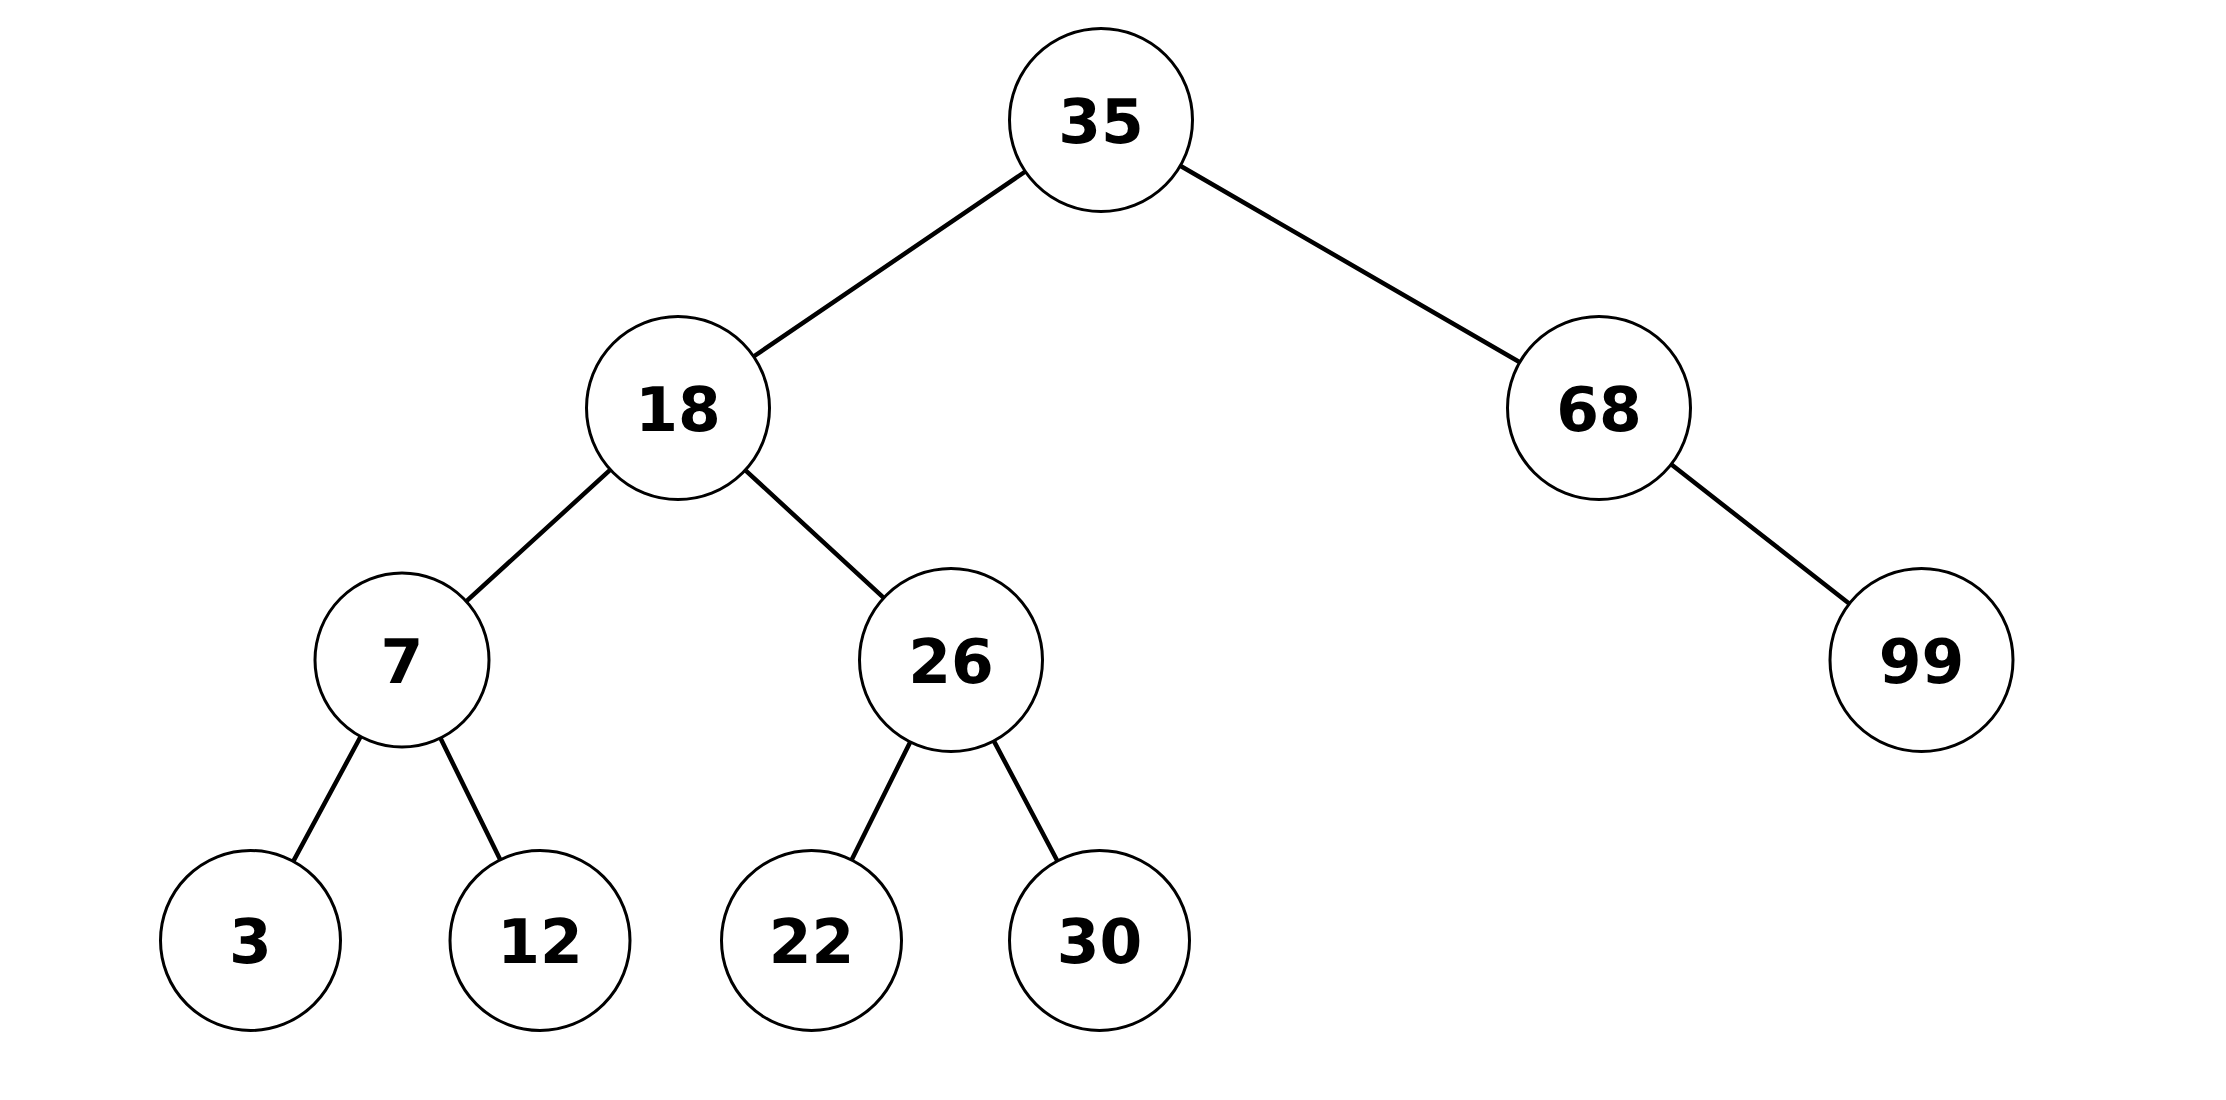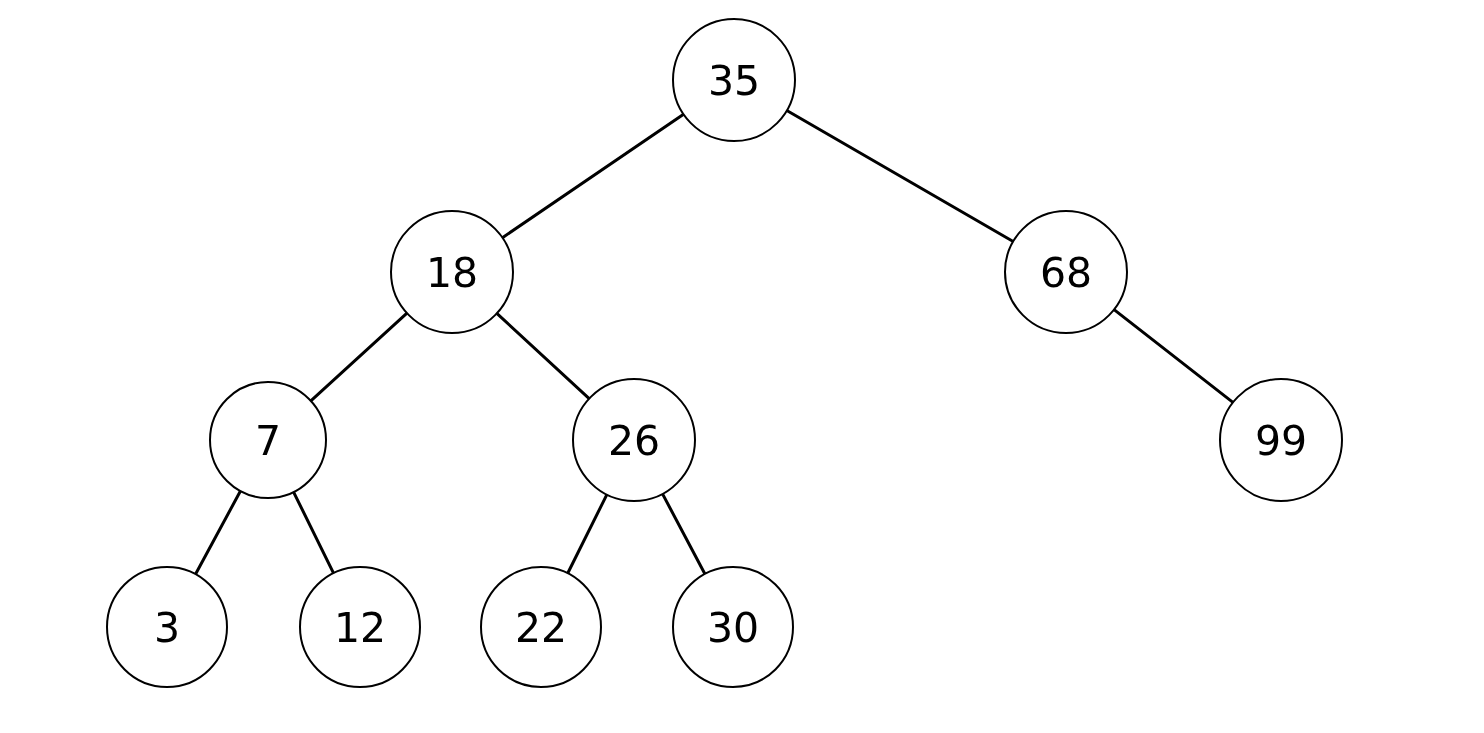--- a/index.html
+++ b/index.html
@@ -9,20 +9,21 @@
   }
   body {
     font-family: "DejaVu Sans", "Liberation Sans", sans-serif;
   }
   #canvas {
     position: relative;
     width: 1484px;
     height: 733px;
     background: #ffffff;
     overflow: hidden;
+    font-weight: bold;
   }
   #tree-svg {
     position: absolute;
     left: 0;
     top: 0;
     width: 1484px;
     height: 733px;
     display: block;
   }
   .edge-line {

